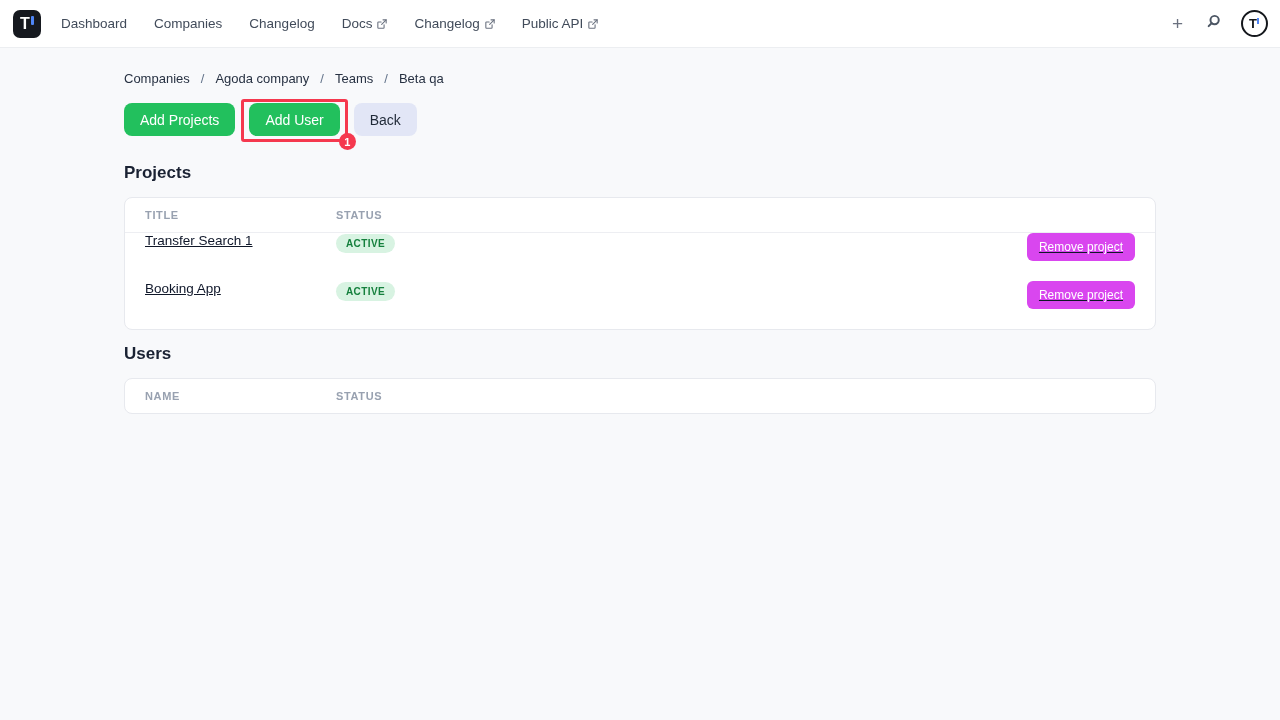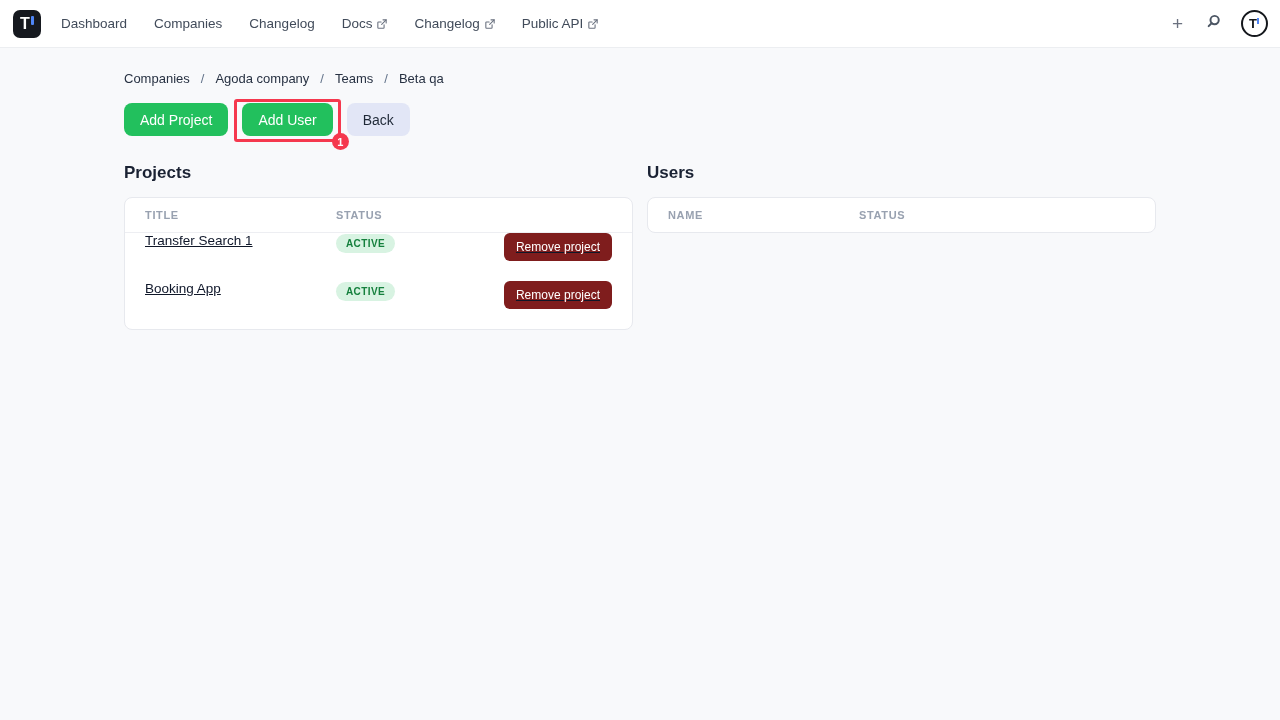--- a/index.html
+++ b/index.html
@@ -67,21 +67,21 @@
   }
   .annotation-badge {
     position:absolute; right:-16px; bottom:-14px;
     width:17px; height:17px; border-radius:50%; background:#f5384e;
     color:#ffffff; font-size:11px; font-weight:700;
     display:flex; align-items:center; justify-content:center;
     pointer-events:none; z-index:2;
   }
 
   
-  .sections { display:grid; grid-template-columns:1fr 1fr; gap:14px; margin-top:27px; }
+  .sections { display:grid; grid-template-columns:1fr; gap:14px; margin-top:27px; }
   h2.section-heading { font-size:17px; font-weight:700; color:#1a2233; margin-bottom:14px; }
 
   .card {
     background:#ffffff; border:1px solid #e7e9ee; border-radius:8px;
     overflow:hidden;
   }
   .thead {
     display:flex; align-items:center; padding:11px 20px;
     border-bottom:1px solid #edeef2;
     justify-content:flex-end;
@@ -94,21 +94,21 @@
   .col-a { width:191px; flex-shrink:0; }
   .col-b { flex:1; }
   .trow { display:flex; align-items:flex-start; padding:0 20px; height:48px;text-decoration:underline; }
   .cell-title { font-size:13.5px; color:#0f172a; }
   .badge-active {
     display:inline-block; background:#d8f3e2; color:#15803d;
     font-size:10px; font-weight:700; letter-spacing:0.04em;
     padding:4px 10px; border-radius:999px;
   }
   .btn-remove {
-    border:none; background:#7f1d1d; color:#ffffff;
+    border:none; background:#d946ef; color:#ffffff;
     font-family:"Liberation Sans", sans-serif; font-size:12px; font-weight:500;
     padding:7px 12px; border-radius:6px; cursor:pointer; white-space:nowrap;
   }
 </style>
 </head>
 <body>
 
 <nav class="topnav">
   <div class="logo-box">
     <span class="logo-t">T</span>
@@ -173,21 +173,21 @@
     <span class="sep">/</span>
     <a>Agoda company</a>
     <span class="sep">/</span>
     <a>Teams</a>
     <span class="sep">/</span>
     <a>Beta qa</a>
   </div>
 
   <div class="title-row">
     <div class="actions">
-      <button class="btn btn-green">Add Project</button>
+      <button class="btn btn-green">Add Projects</button>
       <span class="annotated">
         <button class="btn btn-green">Add User</button>
         <span class="annotation-box"></span>
         <span class="annotation-badge">1</span>
       </span>
       <button class="btn btn-back">Back</button>
     </div>
   </div>
 
   <div class="sections">

